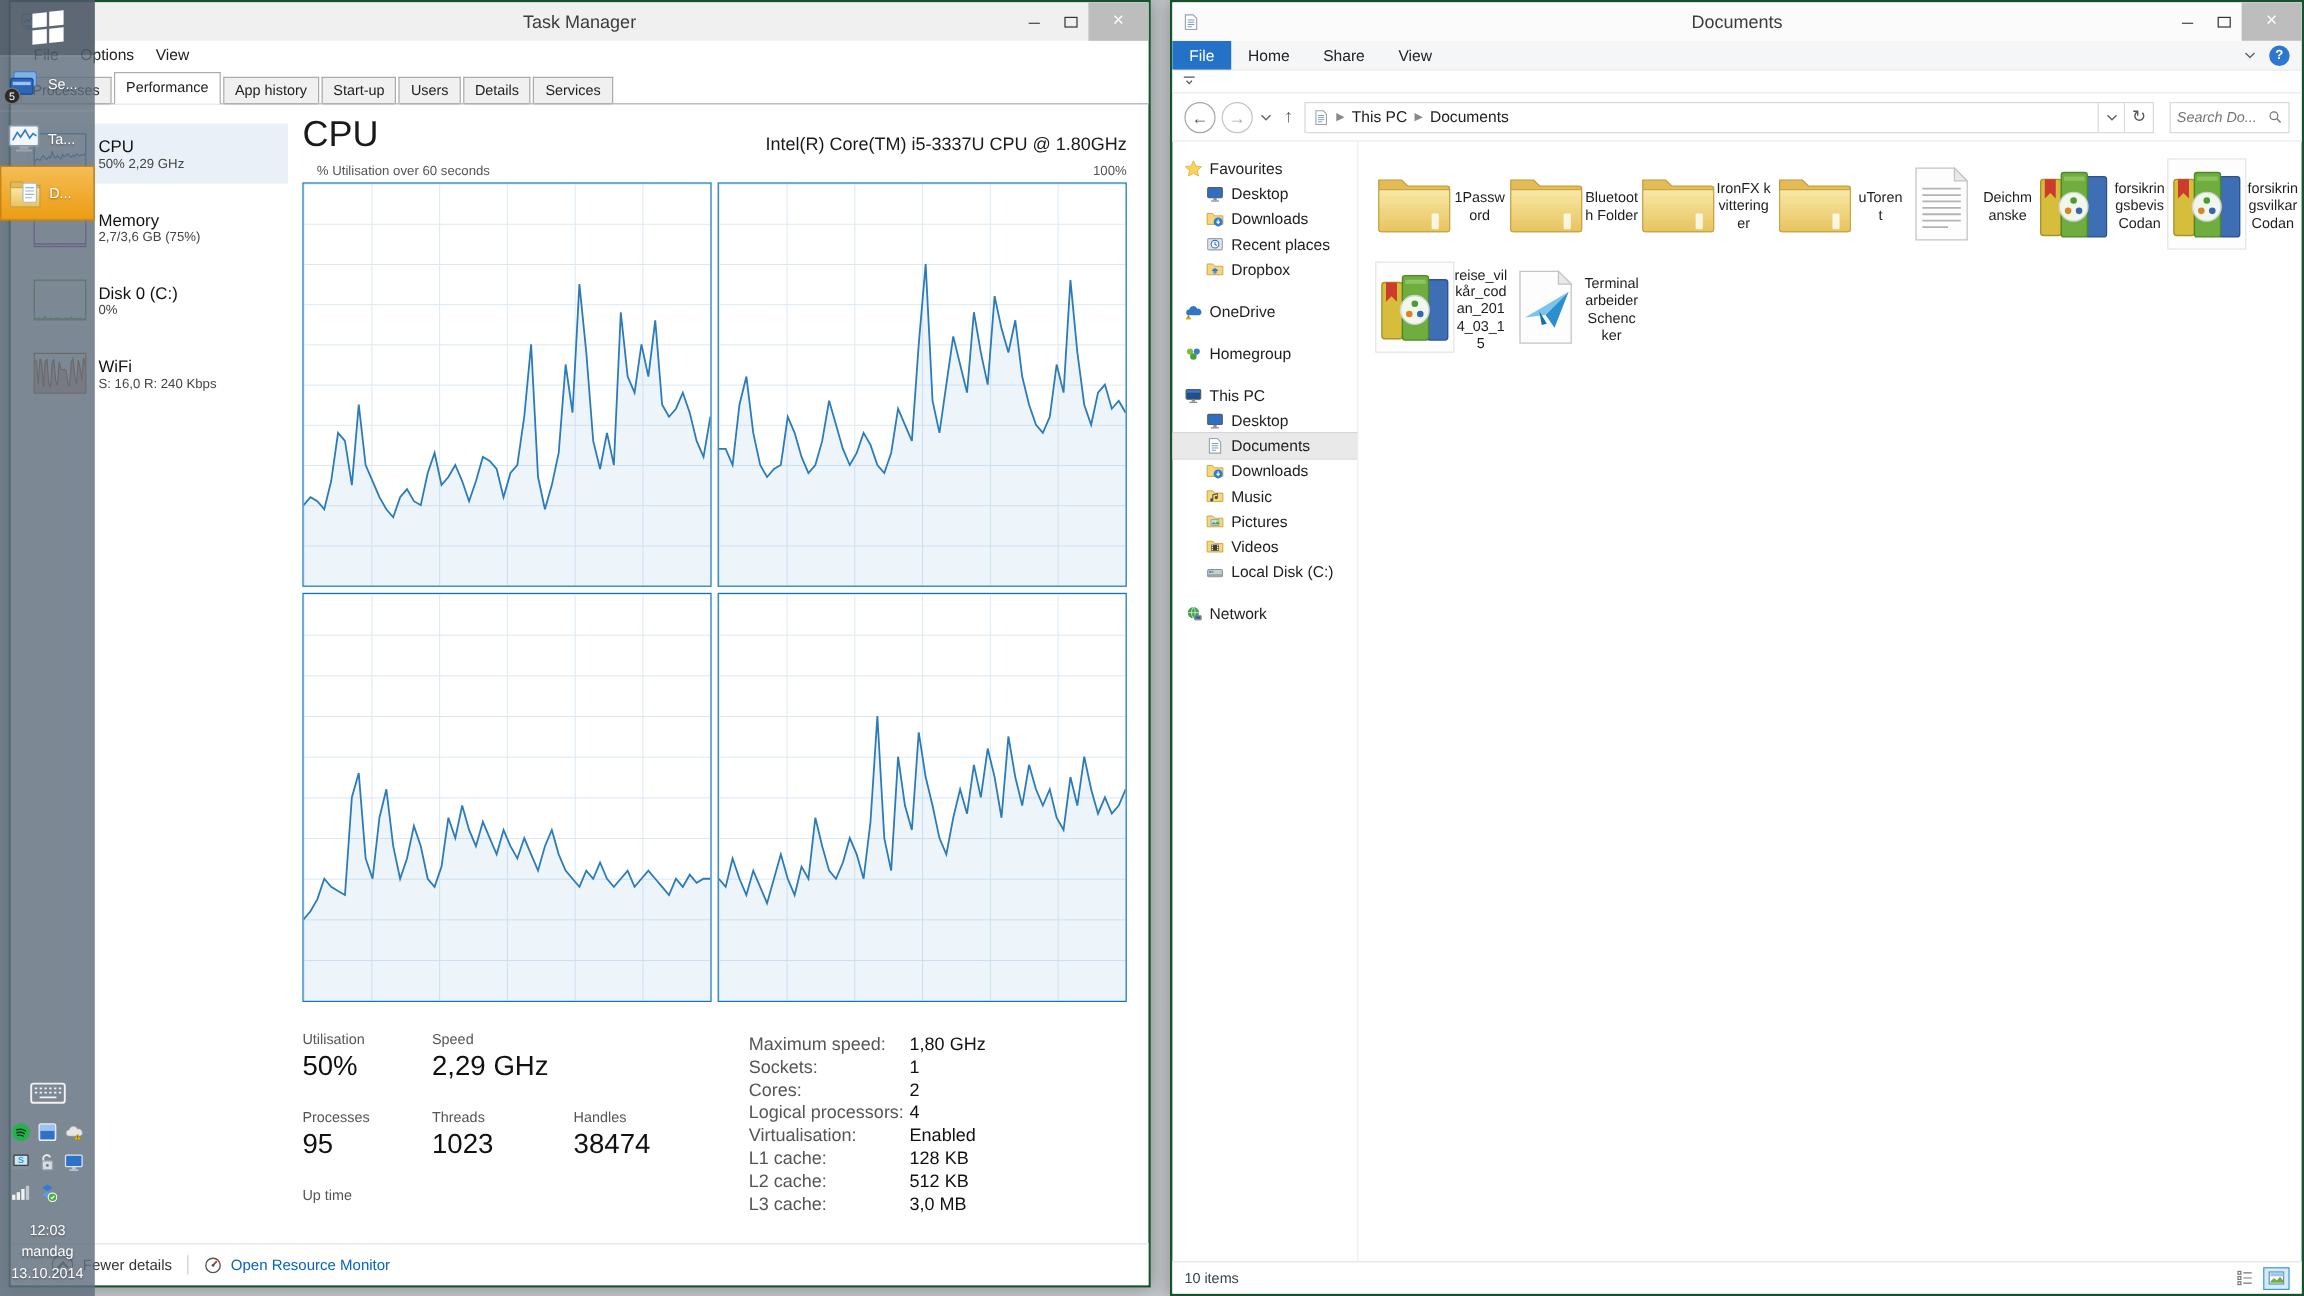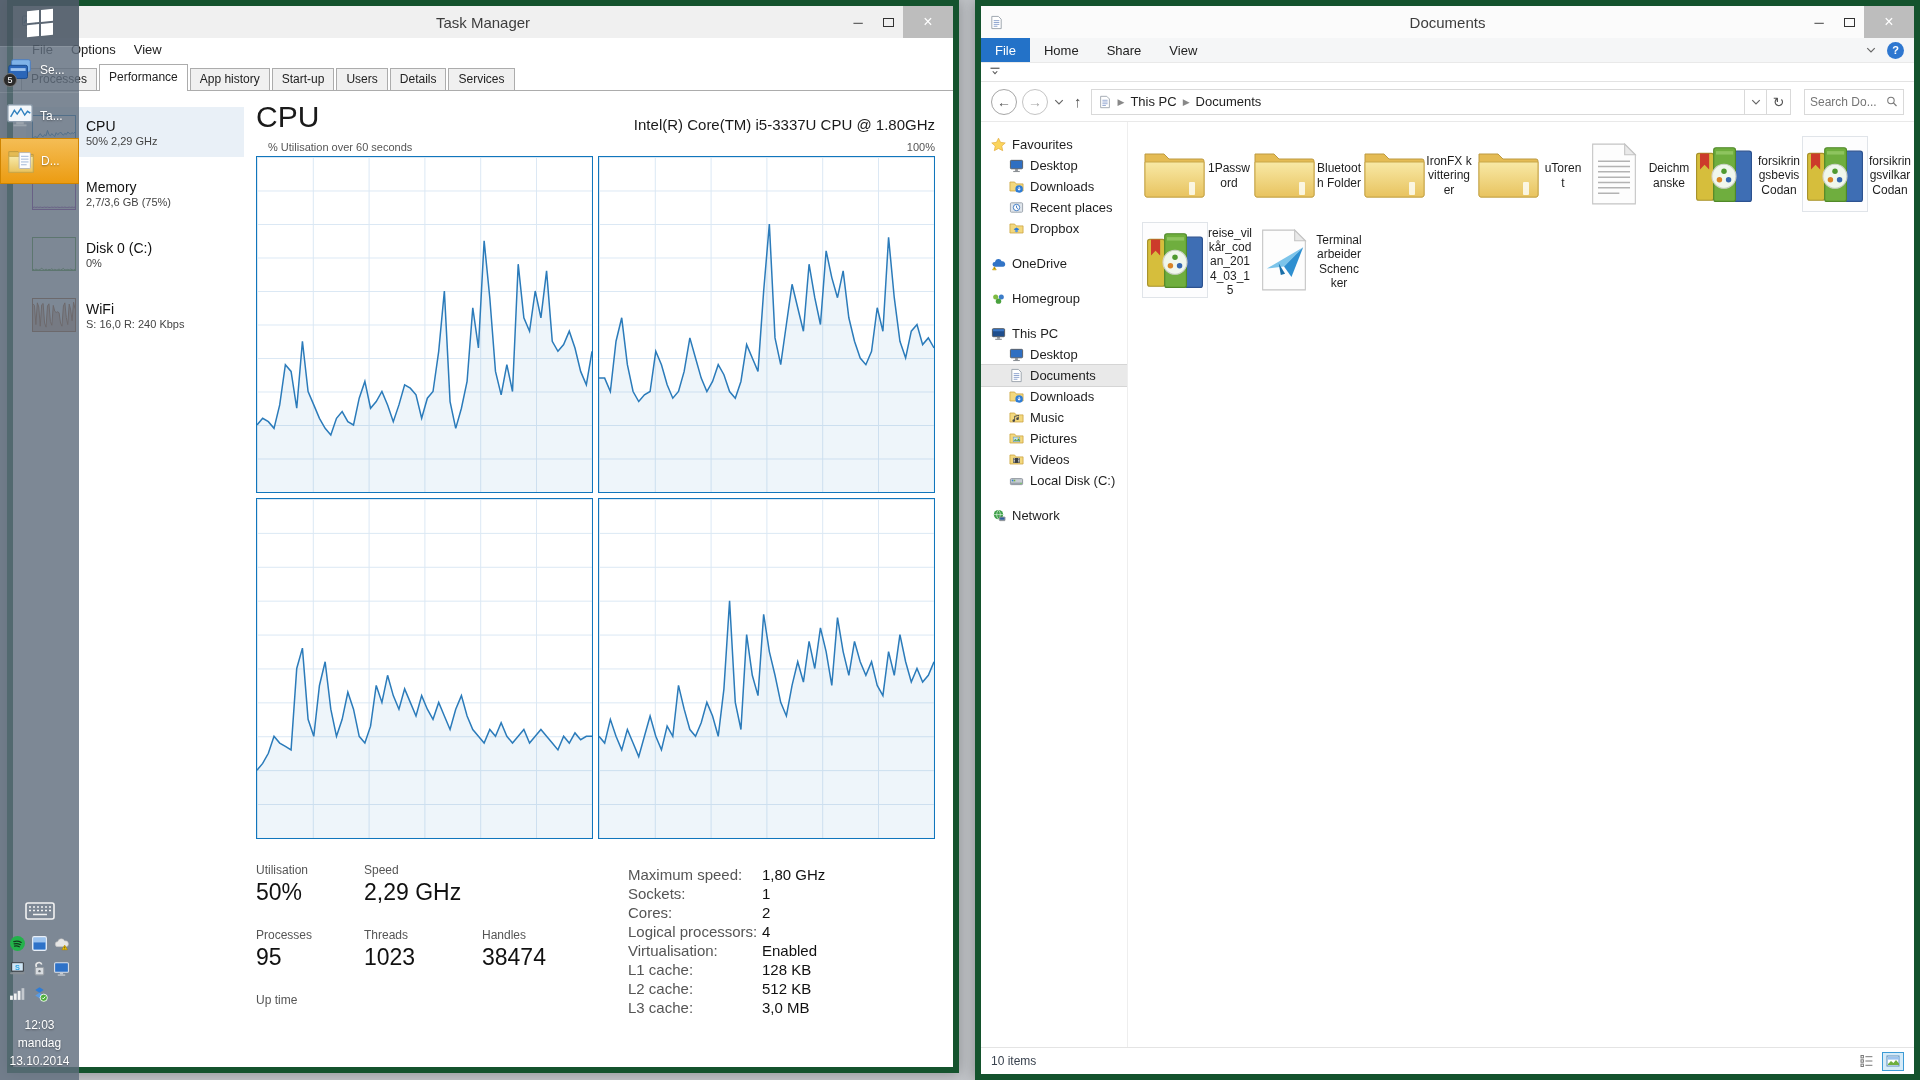--- a/index.html
+++ b/index.html
@@ -1,20 +1,20 @@
 <!DOCTYPE html>
 <html><head>
 <meta charset="utf-8">
 <style>
   *{margin:0;padding:0;box-sizing:border-box;font-family:"Liberation Sans","DejaVu Sans",sans-serif;}
   html,body{width:1920px;height:1080px;overflow:hidden;background:#c3c6ca;}
   #screen{position:relative;width:1920px;height:1080px;}
 
   
-  .win{position:absolute;background:#fff;border:6px solid #14532d;box-shadow:0 0 14px rgba(0,0,0,.3);}
+  .win{position:absolute;background:#fff;border:2px solid #14532d;box-shadow:0 0 14px rgba(0,0,0,.3);}
   .titlebar{position:relative;height:32px;display:flex;align-items:center;}
   .titlebar .ttl{position:absolute;left:0;right:0;text-align:center;font-size:15px;color:#3d3d3d;pointer-events:none;}
   .wbtns{margin-left:auto;display:flex;height:100%;align-items:stretch;position:relative;z-index:2;}
   .wbtn{width:30px;display:flex;align-items:center;justify-content:center;color:#333;font-size:13px;}
   .wbtn .maxg{width:11px;height:9px;border:1px solid #333;display:inline-block;}
   .wbtn.close{width:50px;background:#bdbdbd;color:#fff;font-size:16px;}
 
   
   #tm{left:7px;top:0;width:952px;height:1073px;z-index:10;background:#fff;}
   #tm .titlebar{background:#f0f0f0;padding-left:8px;}
@@ -70,21 +70,21 @@
   .ribstrip{height:19px;display:flex;align-items:center;padding-left:8px;border-bottom:1px solid #e3e3e3;background:#fff;}
   .addrrow{height:40px;display:flex;align-items:center;padding:0 10px;gap:5px;background:#fff;border-bottom:1px solid #e9e9e9;}
   .navcirc{width:26px;height:26px;border:1px solid #a6a6a6;border-radius:50%;display:flex;align-items:center;justify-content:center;font-size:14px;color:#555;flex:none;}
   .navcirc.dim{color:#a8a8a8;border-color:#c4c4c4;}
   .upbtn{font-size:15px;color:#555;padding:0 4px;}
   .addrbox{flex:1;height:26px;border:1px solid #d9d9d9;display:flex;align-items:center;padding:0 6px;font-size:13px;color:#222;gap:6px;background:#fff;}
   .crumbsep{color:#888;font-size:9px;}
   .addrbtn{width:22px;height:26px;border:1px solid #d9d9d9;border-left:none;display:flex;align-items:center;justify-content:center;color:#666;margin-left:-5px;}
   .refresh{font-size:14px;color:#555;width:24px;height:26px;border:1px solid #d9d9d9;border-left:none;display:flex;align-items:center;justify-content:center;margin-left:-5px;background:#fff;}
   .searchbox{width:100px;height:26px;border:1px solid #d9d9d9;display:flex;align-items:center;padding:0 5px;margin-left:8px;background:#fff;}
-  .searchbox input{border:none;outline:none;width:76px;font-size:12px;color:#777;}
+  .searchbox input{border:none;outline:none;width:76px;font-size:12px;color:#777;font-style:italic;}
   #ex-content{flex:1;display:flex;min-height:0;}
   #navpane{width:160px;border-right:1px solid #eee;padding-top:12px;font-size:13px;color:#1e1e1e;overflow:hidden;}
   .navrow{display:flex;align-items:center;height:21px;padding-left:10px;gap:6px;white-space:nowrap;}
   .navrow.child{padding-left:28px;}
   .navrow.sel{background:#e9e9e9;outline:1px solid #d5d5d5;}
   .navrow svg{width:15px;height:15px;flex:none;}
   .navgap{height:14px;}
   #filespane{flex:1;padding:14px 0 0 14px;position:relative;}
   #filesgrid{display:flex;flex-wrap:wrap;width:772px;}
   .fitem{width:110px;margin-bottom:10px;display:flex;flex-direction:row;align-items:center;}
@@ -497,20 +497,31 @@
               </div>
               <div class="drow">
                 <span class="dl">L3 cache:</span>
                 <span class="dv">3,0 MB</span>
               </div>
             </div>
         </div>
       </div>
     </div>
 
+    <div id="tm-footer">
+      <span class="circbtn">
+          <i></i>
+        </span>
+      <span>Fewer details</span>
+      <span class="vsep"></span>
+      <svg class="chev" style="width:15px;height:15px">
+          <use href="#i-gauge"></use>
+        </svg>
+      <span class="reslink">Open Resource Monitor</span>
+    </div>
   </div>
 
   <div id="ex" class="win">
     <div class="titlebar">
       <svg class="chev" style="width:15px;height:15px">
           <use href="#i-documents"></use>
         </svg>
       <div class="ttl">Documents</div>
       <div class="wbtns">
         <div class="wbtn">─</div>

